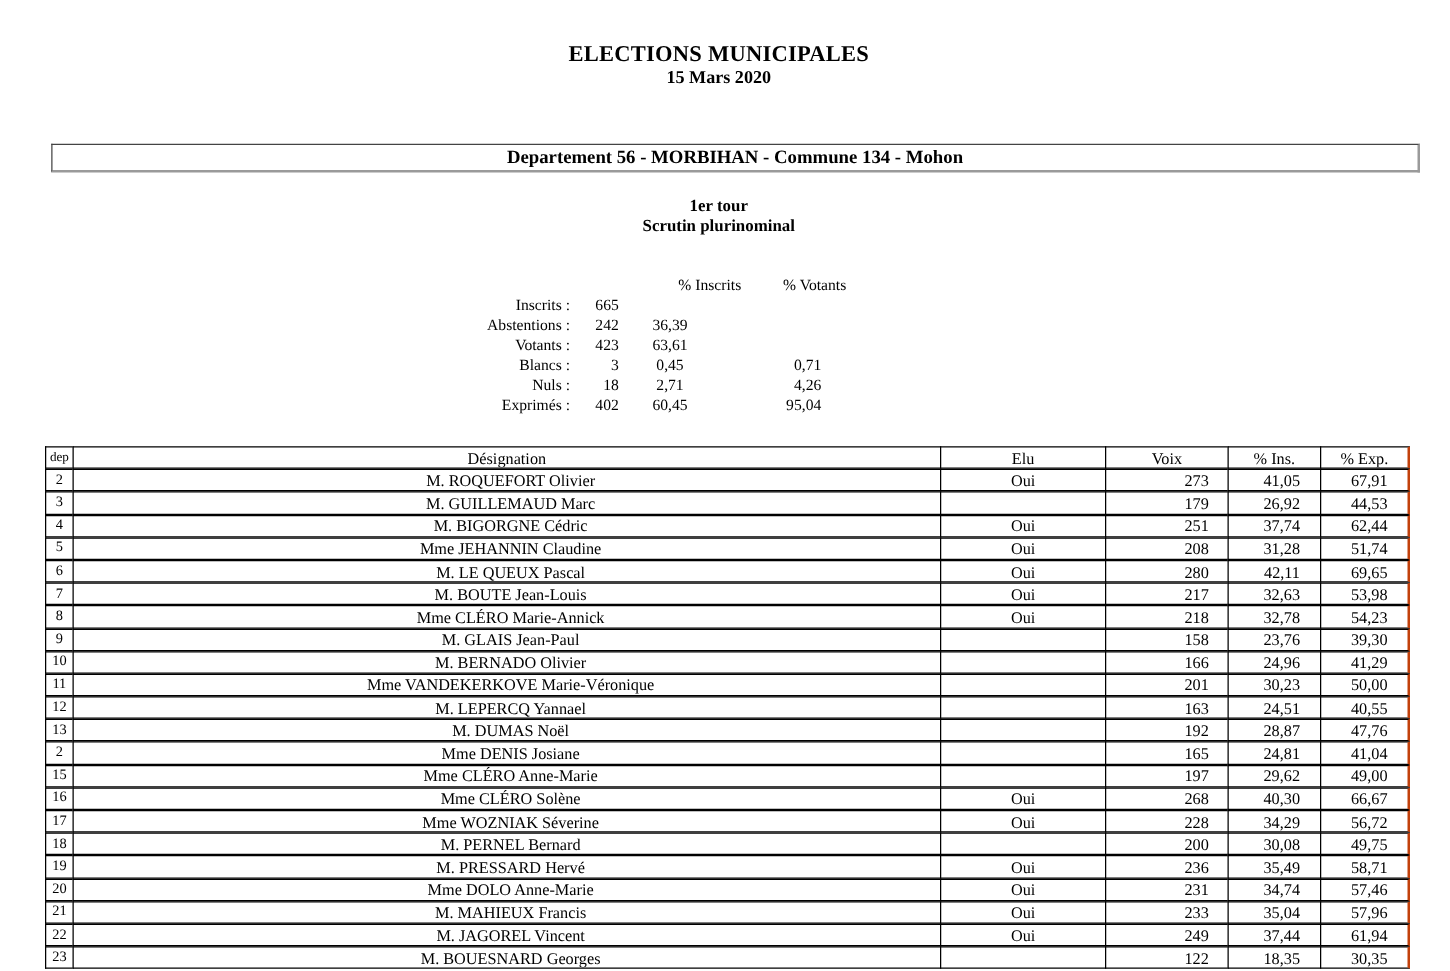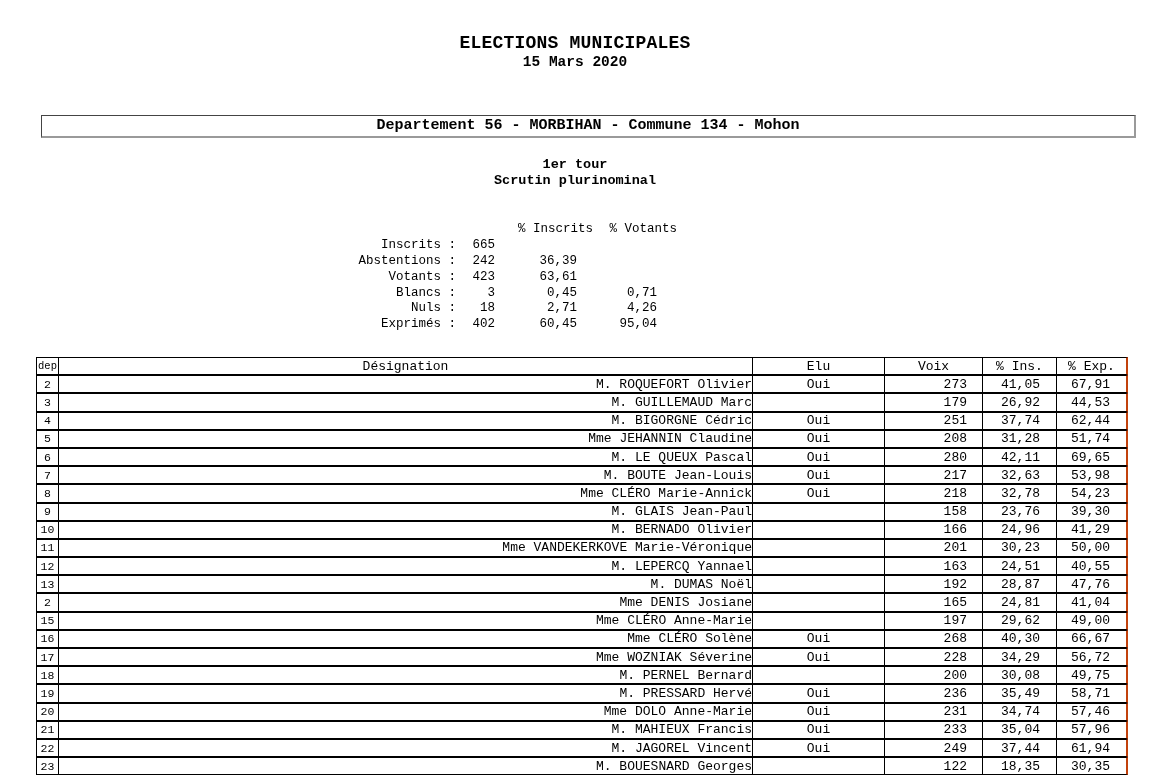--- a/index.html
+++ b/index.html
@@ -1,21 +1,21 @@
 <!DOCTYPE html>
 <html><head>
 <meta charset="utf-8">
 <style>
   html, body { margin: 0; padding: 0; background: #fff; }
   .page {
     position: relative;
     width: 1152px;
     height: 777px;
     background: #ffffff;
-    font-family: Liberation Mono, monospace;
+    font-family: Liberation Serif, serif;
     color: #000;
     overflow: hidden;
   }
   .centered { position: absolute; left: 0; width: 1150px; text-align: center; }
   .title   { top: 33px;  font-size: 18px;   font-weight: bold; letter-spacing: 0.2px; }
   .subtitle{ top: 54px;  font-size: 14.5px; font-weight: bold; }
   .banner {
     position: absolute;
     top: 115px; left: 41px; width: 1092px; height: 20px;
     border-top: 1px solid #444;
@@ -35,21 +35,21 @@
     top: 221px; left: 340px;
     border-collapse: collapse;
     table-layout: fixed;
     font-size: 12.5px;
   }
   table.summary td { height: 15.9px; padding: 0; white-space: nowrap; text-align: right; }
   .summary .c-label { width: 116px; }
   .summary .c-val   { width: 39px;  }
   .summary .c-pi    { width: 98px;  }
   .summary .c-pv    { width: 84px;  }
-  .summary td.v-pi  { padding-right: 16px; }
+  .summary td.v-pi  { padding-right: 16px; text-align: center; }
   .summary td.v-pv  { padding-right: 20px; }
 
   
   table.results {
     position: absolute;
     top: 357px; left: 36px;
     width: 1092px;
     border-collapse: separate;
     border-spacing: 0;
     table-layout: fixed;
@@ -64,21 +64,21 @@
     border-left: 1px solid #000;
     font-weight: normal;
     white-space: nowrap;
     overflow: hidden;
     line-height: 15px;
   }
   .results th:last-child, .results td:last-child { border-right: 2px solid #c2410c; }
   .results th { text-align: center; }
   .results th.dep { font-size: 10.5px; text-align: center; }
   .results td.dep { text-align: center; font-size: 11.5px; }
-  .results td.name { text-align: right; padding-left: 6px; }
+  .results td.name { text-align: center; padding-left: 6px; }
   .results td.elu { text-align: center; }
   .results td.voix { text-align: right; padding-right: 15px; }
   .results td.pct  { text-align: right; padding-right: 16px; }
 </style>
 </head>
 <body>
 
 <div class="page">
 
   <div class="centered title">ELECTIONS MUNICIPALES</div>

